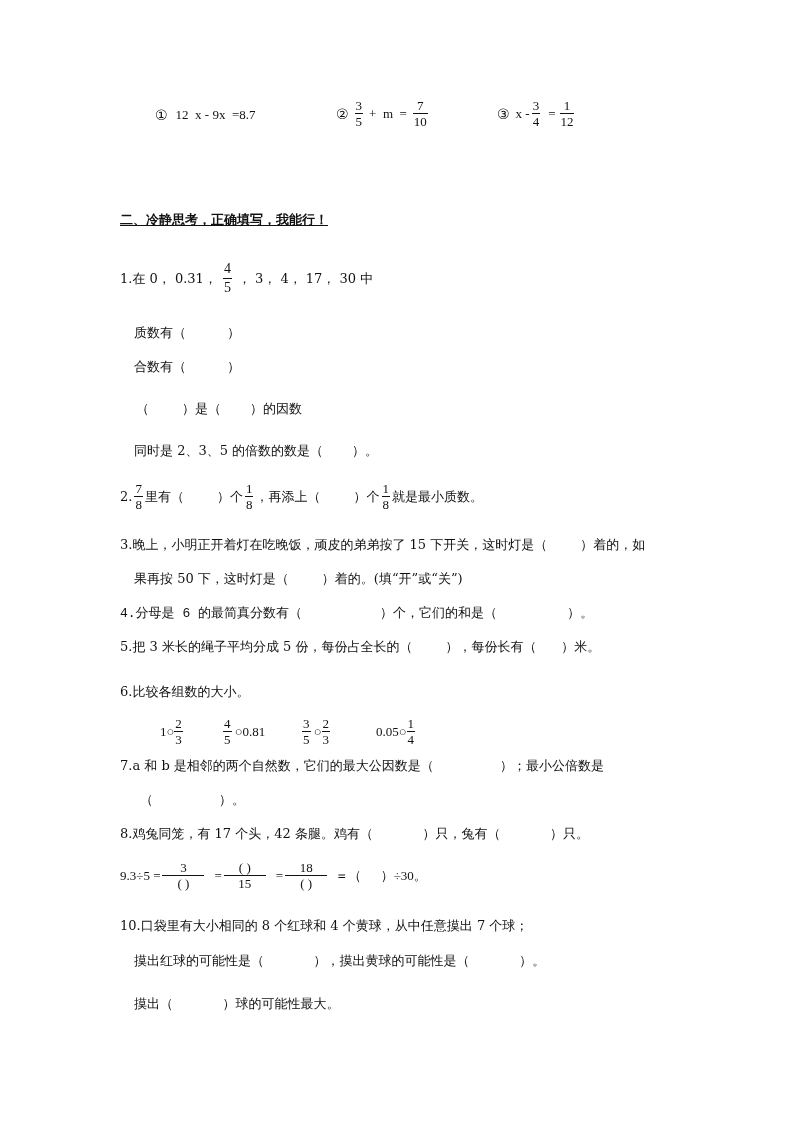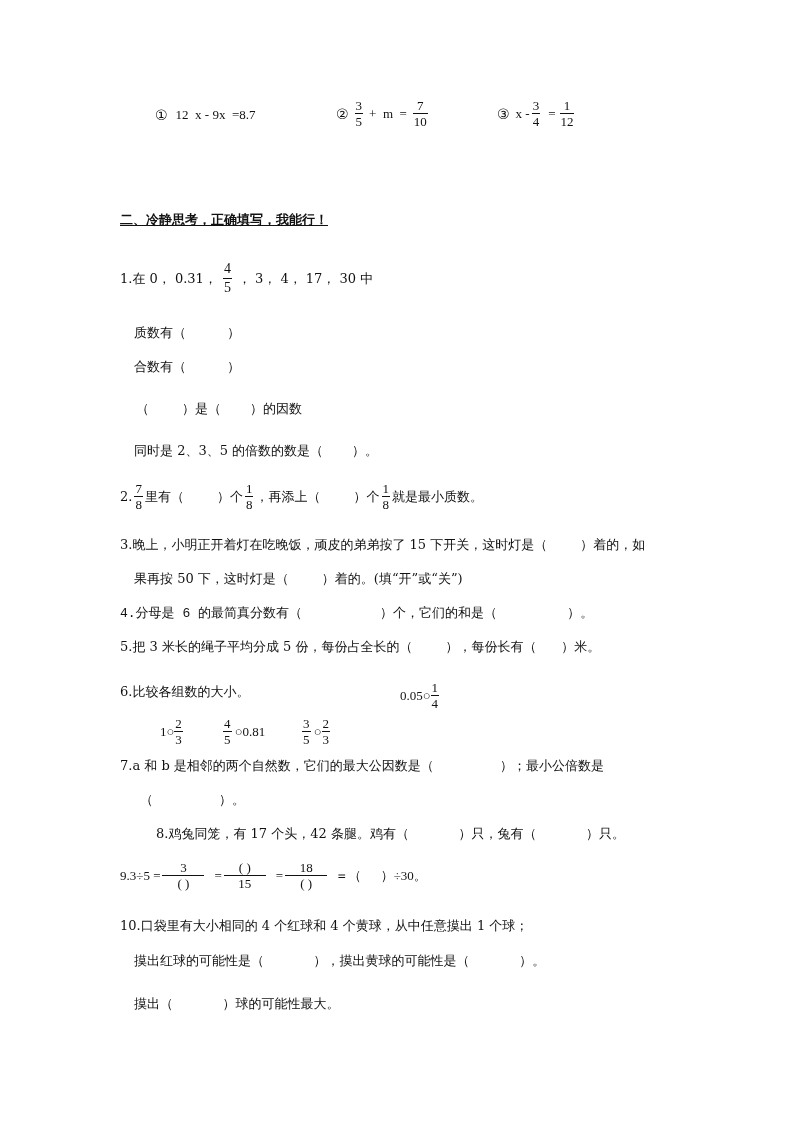--- a/index.html
+++ b/index.html
@@ -120,47 +120,47 @@
   <span class="frac" style="margin:0;">
     <span class="num">3</span>
     <span class="den">5</span>
   </span>
   <span style="white-space:pre;"> ○</span>
   <span class="frac" style="margin:0;">
     <span class="num">2</span>
     <span class="den">3</span>
   </span>
 </div>
-<div class="abs txt serif inline" style="left:376px; top:680px;margin-left:24px;">
+<div class="abs txt serif inline" style="left:376px; top:716px;">
   <span>0.05○</span>
   <span class="frac" style="margin:0;">
     <span class="num">1</span>
     <span class="den">4</span>
   </span>
 </div>
 
 <div class="abs txt" style="left:120px; top:758px; white-space:pre;">7.a 和 b 是相邻的两个自然数，它们的最大公因数是（                ）；最小公倍数是</div>
 <div class="abs txt" style="left:140px; top:792px; white-space:pre;">（                ）。</div>
 
-<div class="abs txt" style="left:120px; top:826px; white-space:pre;margin-left:36px;">8.鸡兔同笼，有 17 个头，42 条腿。鸡有（            ）只，兔有（            ）只。</div>
+<div class="abs txt" style="left:120px; top:826px; white-space:pre;">8.鸡兔同笼，有 17 个头，42 条腿。鸡有（            ）只，兔有（            ）只。</div>
 
 <div class="abs txt serif inline" style="left:120px; top:860px;justify-content:space-between;">
   <span>9.3÷5 =</span>
   <span class="frac wide">
     <span class="num">3</span>
     <span class="den">( )</span>
   </span>
   <span style="margin-left:8px;">=</span>
   <span class="frac wide">
     <span class="num">( )</span>
     <span class="den">15</span>
   </span>
   <span style="margin-left:8px;">=</span>
   <span class="frac wide">
     <span class="num">18</span>
     <span class="den">( )</span>
   </span>
   <span style="white-space:pre; margin-left:6px;">＝（      ）÷30。</span>
 </div>
 
-<div class="abs txt" style="left:120px; top:918px; white-space:pre;">10.口袋里有大小相同的 4 个红球和 4 个黄球，从中任意摸出 1 个球；</div>
+<div class="abs txt" style="left:120px; top:918px; white-space:pre;">10.口袋里有大小相同的 8 个红球和 4 个黄球，从中任意摸出 7 个球；</div>
 <div class="abs txt" style="left:134px; top:953px; white-space:pre;">摸出红球的可能性是（            ），摸出黄球的可能性是（            ）。</div>
 <div class="abs txt" style="left:134px; top:988px; white-space:pre;margin-top:8px;">摸出（            ）球的可能性最大。</div>
 
 </body></html>

